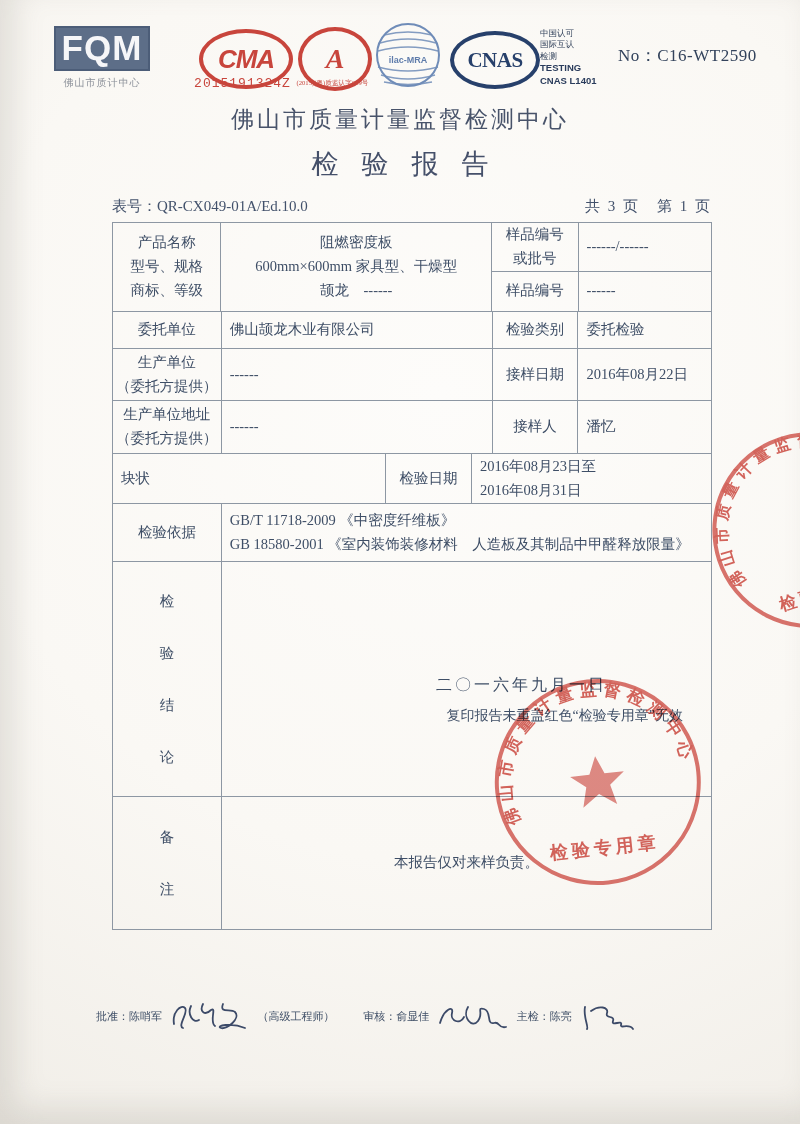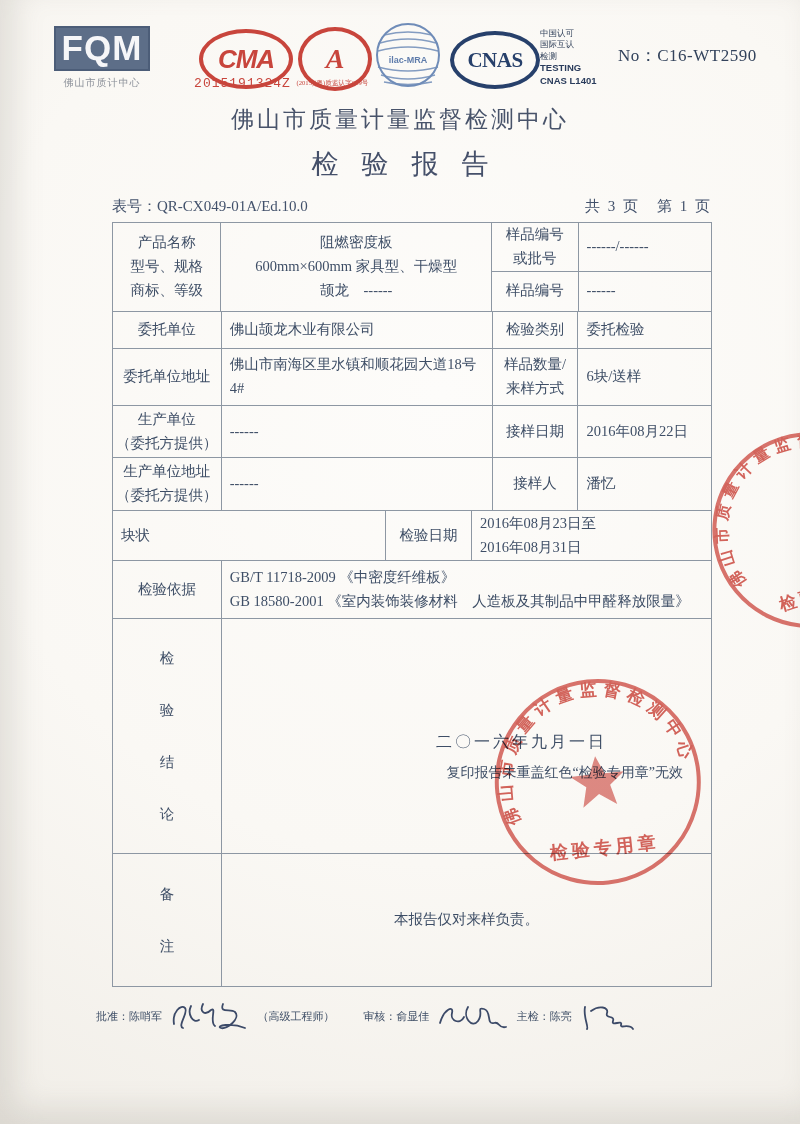--- a/index.html
+++ b/index.html
@@ -171,27 +171,20 @@
       </div>
     </div>
 
     <div class="tr" style="height:37px;">
       <div class="td lab w1">委托单位</div>
       <div class="td val w2">佛山颉龙木业有限公司</div>
       <div class="td lab w3">检验类别</div>
       <div class="td val w4">委托检验</div>
     </div>
 
-    <div class="tr" style="height:57px;">
-      <div class="td lab w1">委托单位地址</div>
-      <div class="td val w2">佛山市南海区里水镇和顺花园大道18号4#</div>
-      <div class="td lab w3">样品数量/
-来样方式</div>
-      <div class="td val w4">6块/送样</div>
-    </div>
 
     <div class="tr" style="height:52px;">
       <div class="td lab w1">生产单位
 （委托方提供）</div>
       <div class="td val w2">------</div>
       <div class="td lab w3">接样日期</div>
       <div class="td val w4">2016年08月22日</div>
     </div>
 
     <div class="tr" style="height:53px;">

